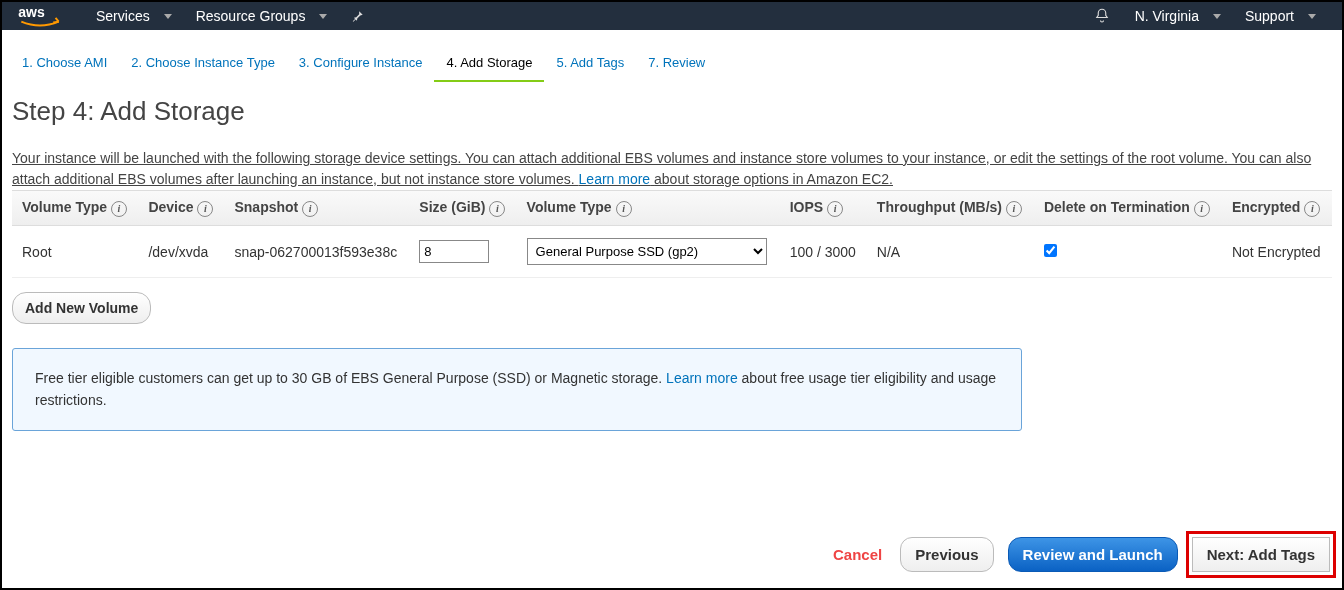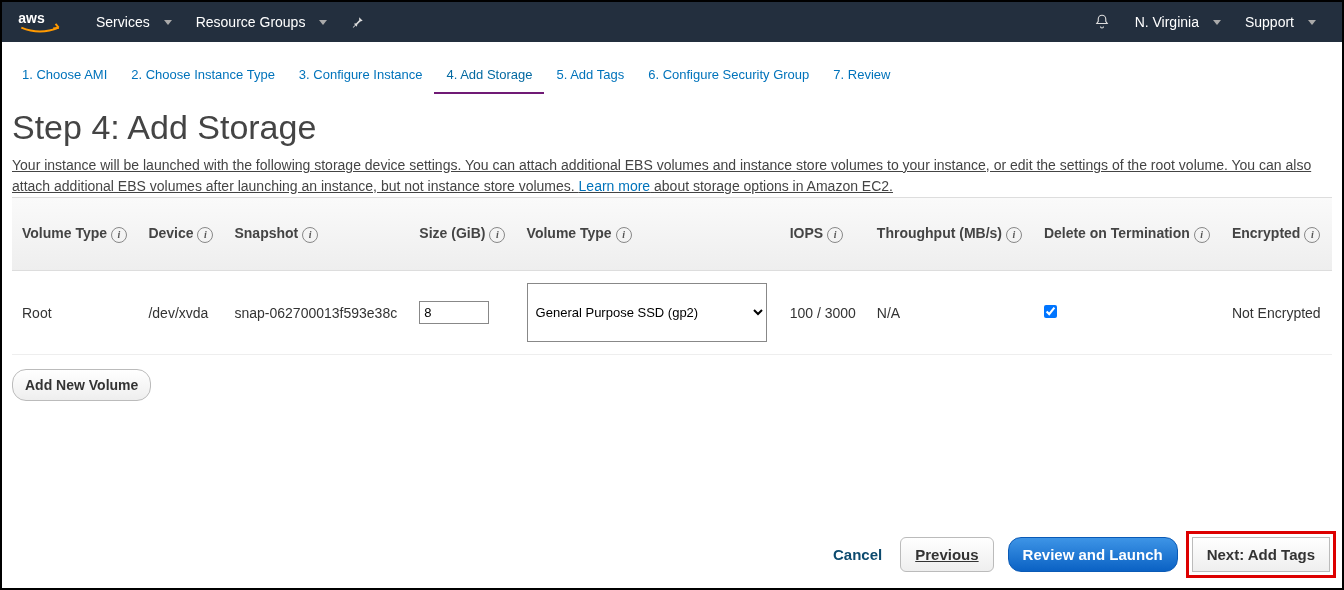--- a/index.html
+++ b/index.html
@@ -1,58 +1,58 @@
 <!DOCTYPE html>
 <html><head>
 <meta charset="utf-8">
 <style>
 * { box-sizing: border-box; margin: 0; padding: 0; }
 body { font-family: "Amazon Ember", "Helvetica Neue", Arial, sans-serif; font-size: 14px; color: #333; background: #fff; width: 1344px; height: 590px; overflow: hidden; border: 2px solid #000; }
 
 
-.topnav { background: #232f3e; color: #fff; height: 40px; display: flex; align-items: center; padding: 0 14px; }
+.topnav { background: #232f3e; color: #fff; height: 28px; display: flex; align-items: center; padding: 0 14px; }
 .logo { display: flex; align-items: baseline; margin-right: 20px; }
 .logo-svg { margin-top: 2px; }
 .nav-item { color: #fff; font-size: 14px; padding: 0 12px; display: flex; align-items: center; gap: 14px; cursor: pointer; height: 40px; }
 .caret-down { width: 0; height: 0; border-left: 4px solid transparent; border-right: 4px solid transparent; border-top: 5px solid #aaa; display: inline-block; }
 .pin-icon svg { width: 14px; height: 14px; fill: #ddd; }
 .nav-spacer { flex: 1; }
 .bell-icon svg { width: 18px; height: 18px; stroke: #ddd; fill: none; stroke-width: 1.5; }
 
 
 .steps { display: flex; gap: 0; padding: 21px 8px 0 8px; }
 .step { padding: 4px 12px 10px 12px; color: #0073bb; font-size: 13px; cursor: pointer; border-bottom: 2px solid transparent; }
-.step.active { color: #0369a1; font-weight: 400; border-bottom: 2px solid #701a75; }
+.step.active { color: #000000; font-weight: 400; border-bottom: 2px solid #84cc16; }
 
 
 .content { padding: 14px 10px 0 10px; }
-.page-title { font-size: 34px; font-weight: 400; color: #444; margin-bottom: 8px; }
+.page-title { font-size: 26px; font-weight: 400; color: #444; margin-bottom: 21px; }
 .intro { color: #444; line-height: 1.5; margin-bottom: 0; text-decoration: underline; }
 .intro a { color: #0073bb; text-decoration: none; }
 
 
 .storage-table { width: 100%; border-collapse: collapse; }
 .storage-table thead { background: linear-gradient(#fafafa, #eee); }
-.storage-table th { text-align: left; font-weight: 700; color: #444; padding: 27px 10px; vertical-align: middle; font-size: 14px; border-top: 1px solid #ddd; border-bottom: 1px solid #ddd; }
+.storage-table th { text-align: left; font-weight: 700; color: #444; padding: 8px 10px; vertical-align: middle; font-size: 14px; border-top: 1px solid #ddd; border-bottom: 1px solid #ddd; }
 .info-circle { width: 16px; height: 16px; border: 1px solid #888; border-radius: 50%; display: inline-flex; align-items: center; justify-content: center; font-size: 10px; color: #555; font-family: Georgia, serif; font-style: italic; }
 .storage-table td { padding: 12px 10px; font-size: 14px; color: #333; border-bottom: 1px solid #eee; }
 .size-input { width: 70px; padding: 3px 4px; border: 1px solid #888; font-size: 13px; }
-.voltype-select { width: 240px; padding: 20px 4px; border: 1px solid #888; font-size: 13px; background: #fff; }
+.voltype-select { width: 240px; padding: 4px 4px; border: 1px solid #888; font-size: 13px; background: #fff; }
 .checkbox-cell input { }
 
 .add-volume-btn { margin-top: 14px; background: linear-gradient(#fff, #eee); border: 1px solid #bbb; border-radius: 14px; padding: 7px 12px; font-size: 14px; font-weight: 700; color: #333; cursor: pointer; }
 
 
 .info-box { margin-top: 24px; border: 1px solid #6aa4d9; background: #f1f8ff; border-radius: 3px; padding: 18px 22px; color: #333; line-height: 1.6; width: 1010px; }
 .info-box a { color: #0073bb; text-decoration: none; }
 
 
 .footer { position: absolute; bottom: 18px; right: 14px; display: flex; gap: 14px; align-items: center; }
-.btn-cancel { color: #0c4a6e; background: none; border: none; font-size: 15px; font-weight: 700; cursor: pointer; padding: 8px 4px; }
-.btn-secondary { background: linear-gradient(#fff, #eee); border: 1px solid #bbb; border-radius: 6px; padding: 8px 14px; font-size: 15px; font-weight: 700; color: #333; cursor: pointer; text-decoration: underline; }
+.btn-cancel { color: #ef4444; background: none; border: none; font-size: 15px; font-weight: 700; cursor: pointer; padding: 8px 4px; }
+.btn-secondary { background: linear-gradient(#fff, #eee); border: 1px solid #bbb; border-radius: 12px; padding: 8px 14px; font-size: 15px; font-weight: 700; color: #333; cursor: pointer; }
 .btn-primary { background: linear-gradient(#3d94e6, #0b62c4); border: 1px solid #0a5ab6; border-radius: 13px; padding: 8px 14px; font-size: 15px; font-weight: 700; color: #fff; cursor: pointer; }
 .btn-highlight { background: linear-gradient(#fff, #eee); border: 1px solid #bbb; border-radius: 0; padding: 8px 14px; font-size: 15px; font-weight: 700; color: #333; cursor: pointer; outline: 3px solid #d00; outline-offset: 3px; }
 
 .th-multi { line-height: 1.2; }
 </style>
 </head>
 <body>
 
 <div class="topnav">
   <div class="logo">
@@ -90,21 +90,20 @@
     <span class="caret-down"></span>
   </div>
 </div>
 
 <div class="steps">
   <div class="step"><span>1. Choose AMI</span></div>
   <div class="step"><span>2. Choose Instance Type</span></div>
   <div class="step"><span>3. Configure Instance</span></div>
   <div class="step active"><span>4. Add Storage</span></div>
   <div class="step"><span>5. Add Tags</span></div>
-  <div class="step"><span>6. Configure Security Group</span></div>
   <div class="step"><span>7. Review</span></div>
 </div>
 
 <div class="content">
   <div class="page-title">Step 4: Add Storage</div>
   <p class="intro">
     <span>Your instance will be launched with the following storage device settings. You can attach additional EBS volumes and instance store volumes to your instance, or edit the settings of the root volume. You can also attach additional EBS volumes after launching an instance, but not instance store volumes. </span>
     <a href="#">Learn more</a>
     <span> about storage options in Amazon EC2.</span>
   </p>
@@ -141,20 +140,25 @@
         <td class="checkbox-cell">
           <input type="checkbox" checked="" style="">
         </td>
         <td>Not Encrypted</td>
       </tr>
     </tbody>
   </table>
 
   <button class="add-volume-btn">Add New Volume</button>
 
+  <div class="info-box">
+    <span>Free tier eligible customers can get up to 30 GB of EBS General Purpose (SSD) or Magnetic storage. </span>
+    <a href="#">Learn more</a>
+    <span> about free usage tier eligibility and usage restrictions.</span>
+  </div>
 </div>
 
 <div class="footer">
   <button class="btn-cancel">Cancel</button>
   <button class="btn-secondary">Previous</button>
   <button class="btn-primary">Review and Launch</button>
   <button class="btn-highlight">Next: Add Tags</button>
 </div>
 
 </body></html>

